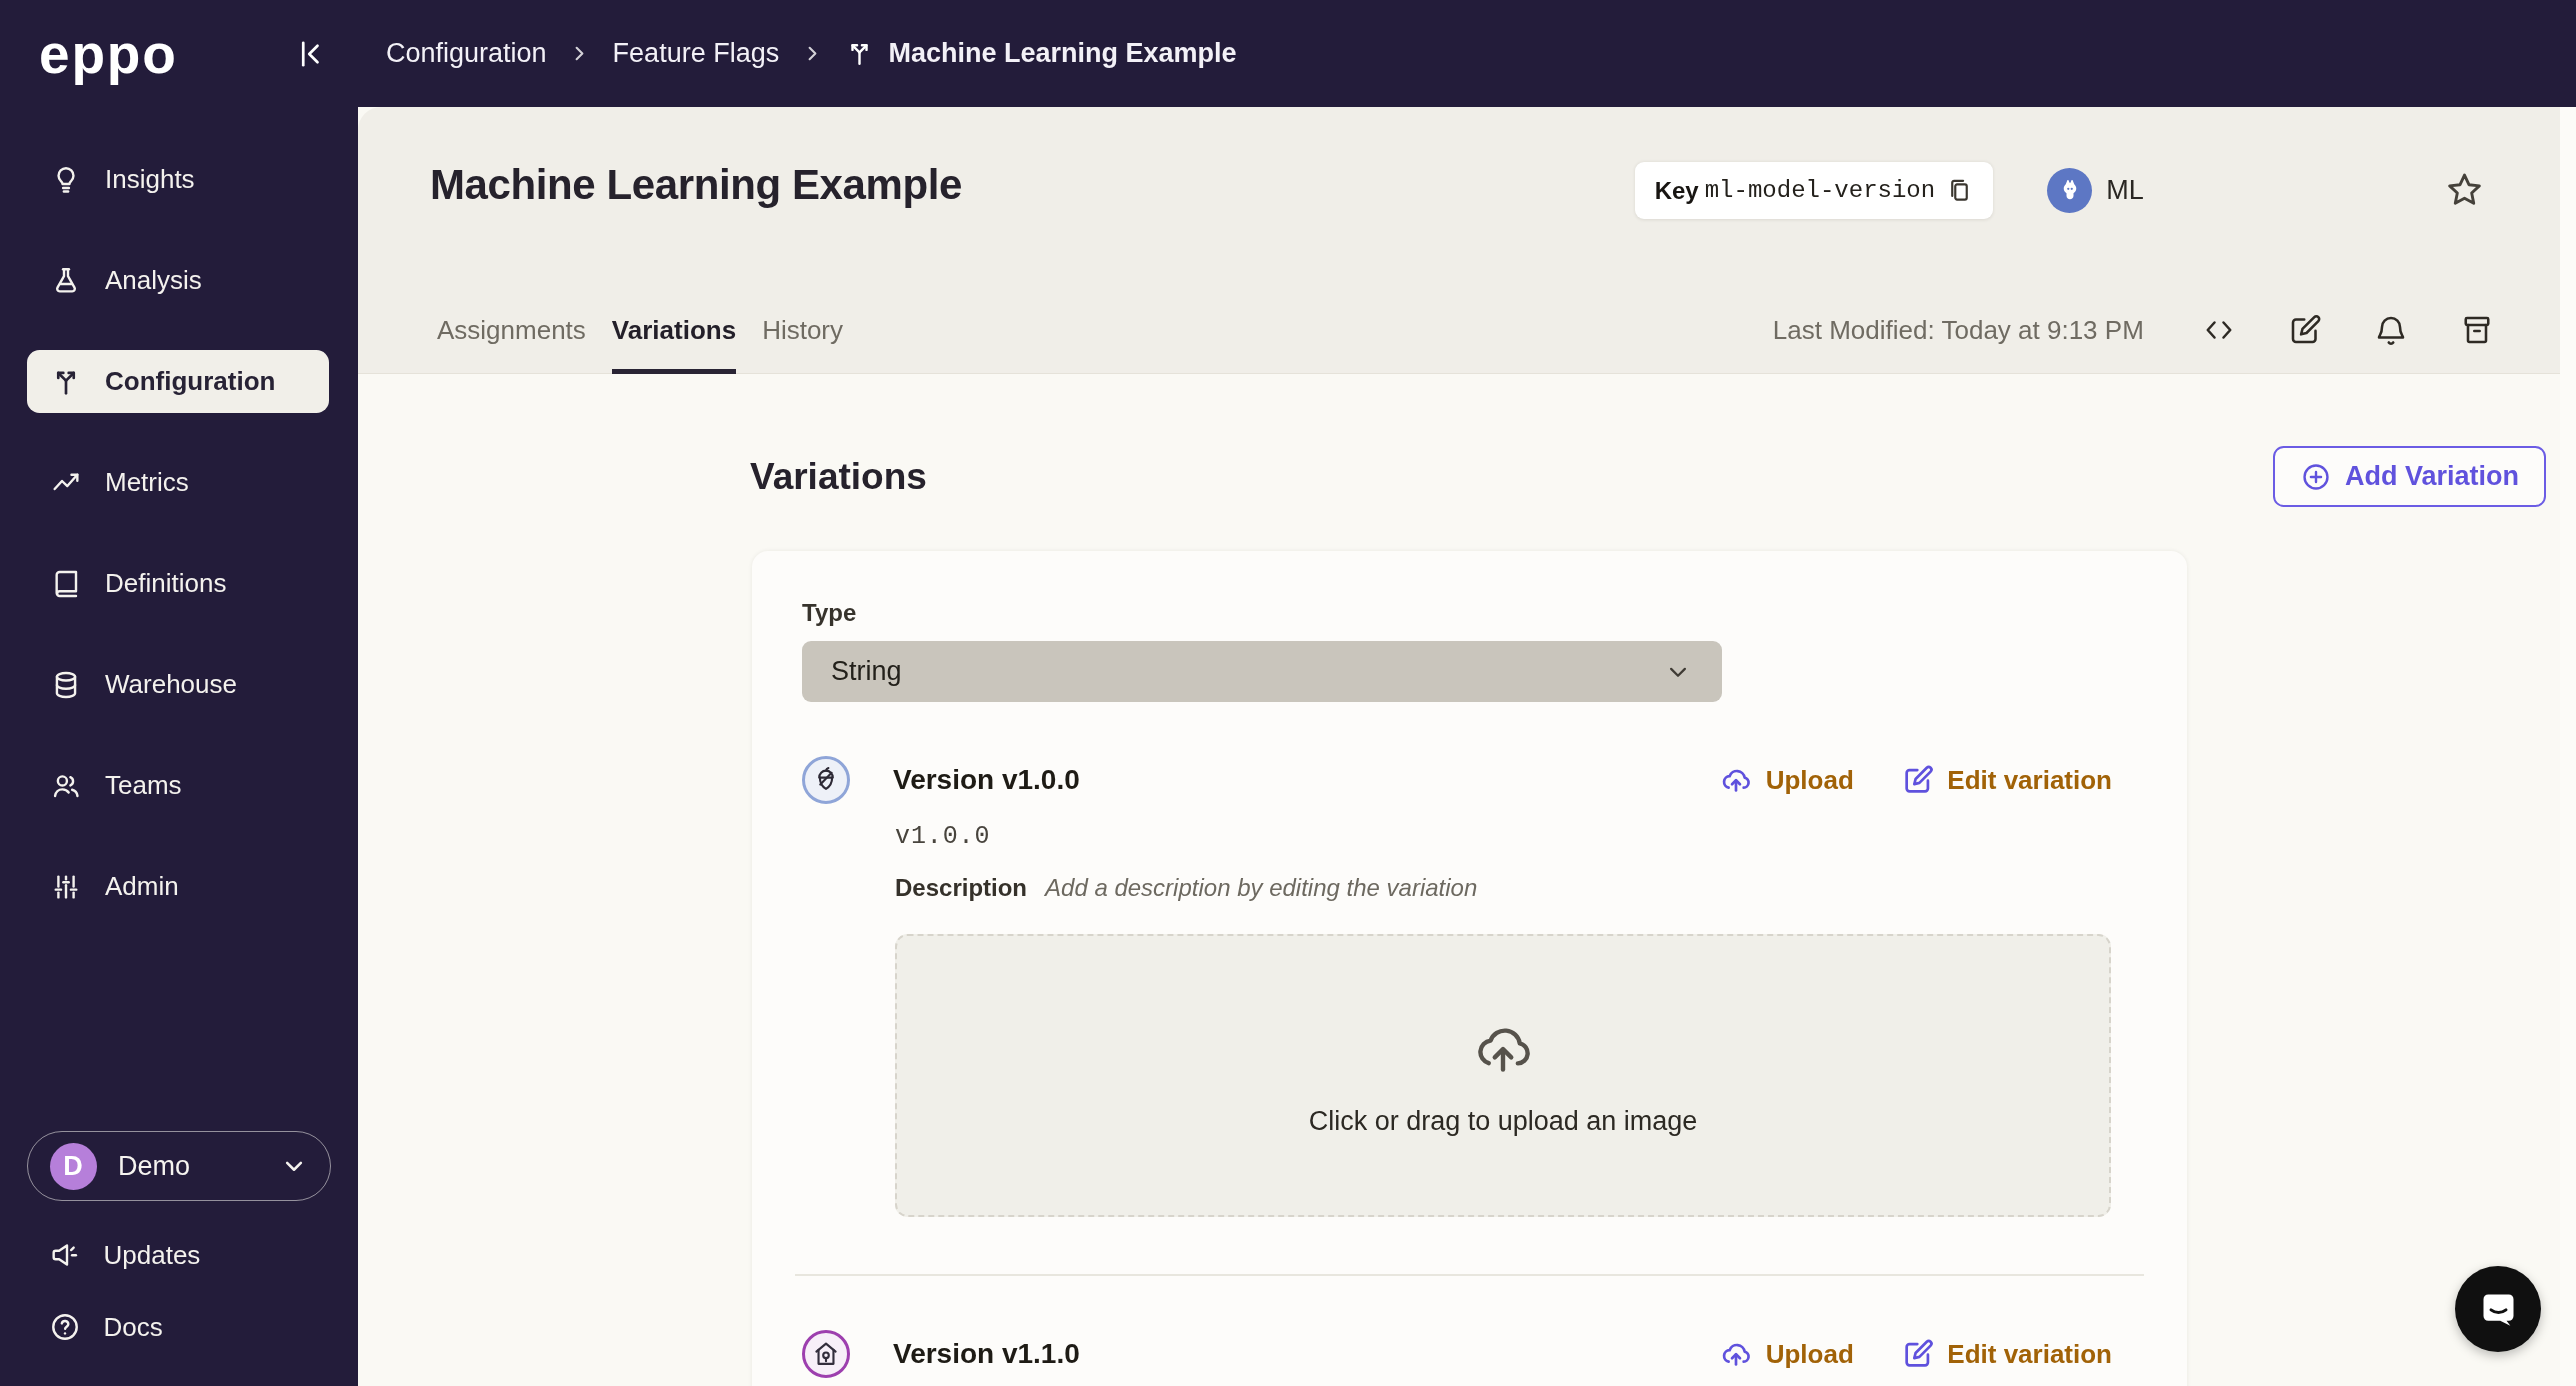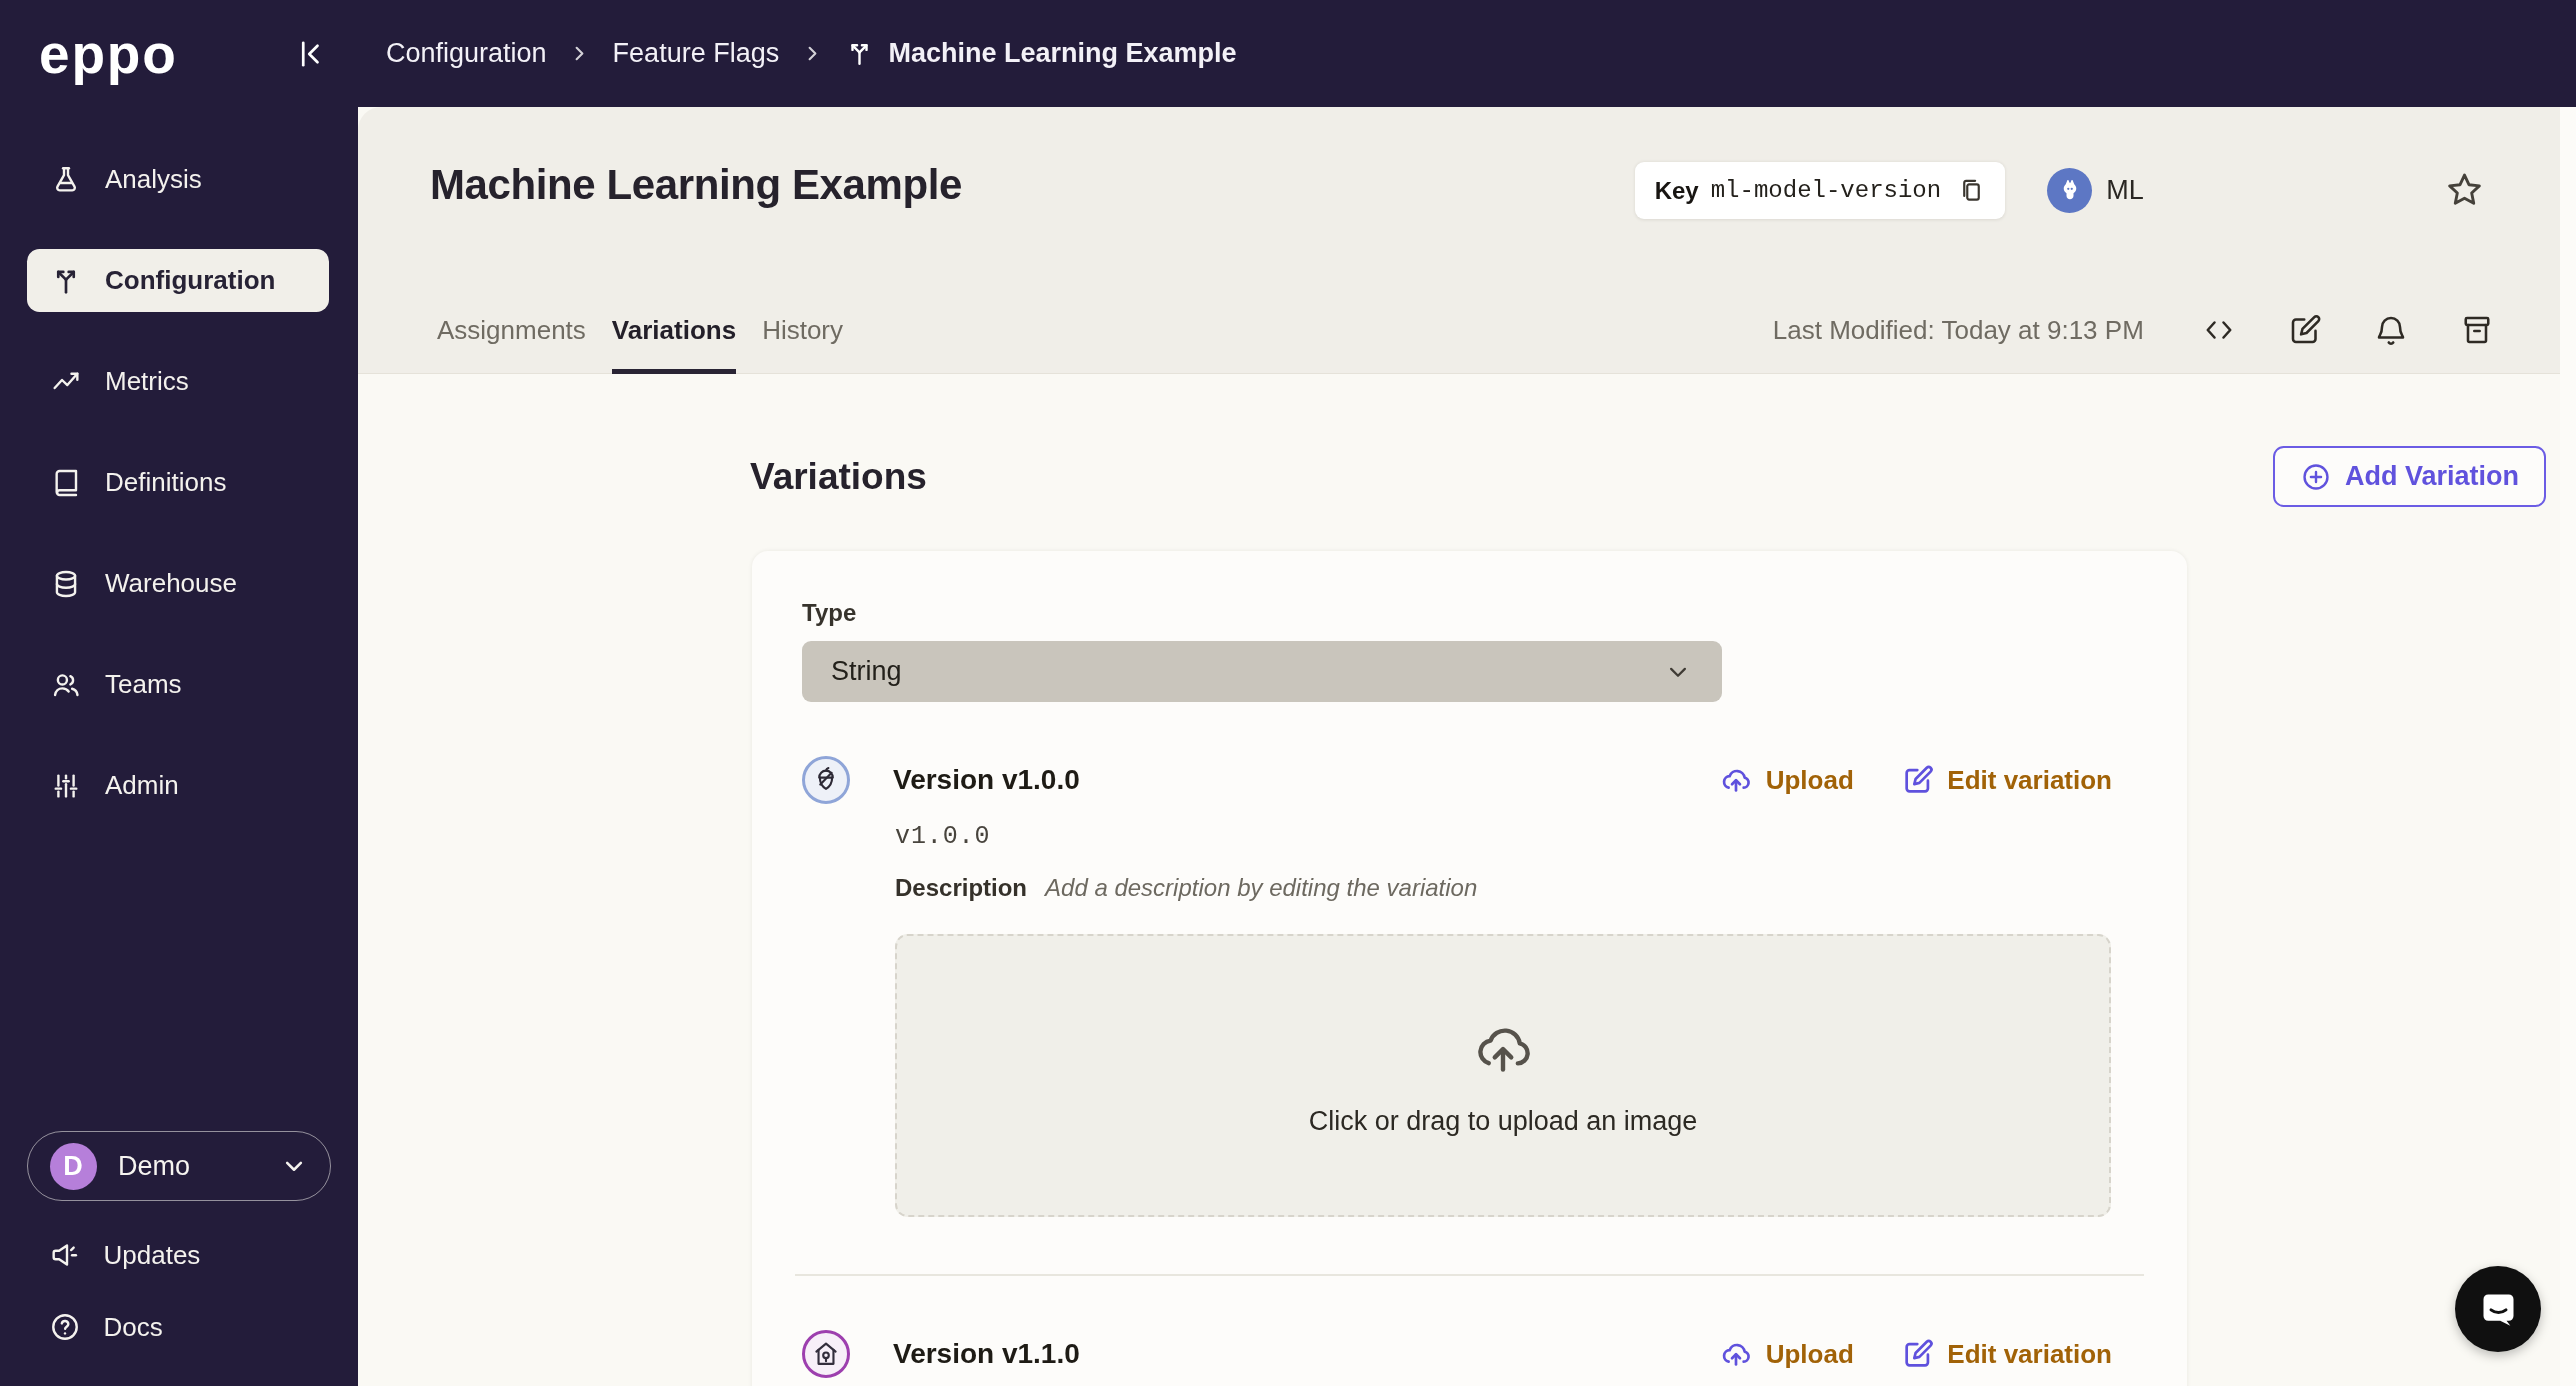--- a/index.html
+++ b/index.html
@@ -67,21 +67,21 @@
     position:relative; height:267px; background:#f0eee8;
     border-top-left-radius:23px; border-bottom:1.8px solid #e5e2d9;
   }
   .page-title {
     position:absolute; left:72px; top:54px; font-size:42px; font-weight:bold;
     letter-spacing:-0.4px; color:#26222c;
   }
   .key-chip {
     position:absolute; left:1277px; top:55px; height:57px; background:#ffffff;
     border-radius:9px; box-shadow:0 0.9px 3.6px rgba(40,32,20,.10);
-    display:flex; align-items:center; gap:12px; padding:0 19.7px;
+    display:flex; align-items:center; gap:6px; padding:0 19.7px;
   }
   .key-label { font-size:24px; font-weight:bold; color:#181512; }
   .key-value { font-family:"Liberation Mono", monospace; font-size:24px; color:#24211c; }
   .copy-btn { cursor:pointer; margin-left:3.6px; }
   .owner { position:absolute; left:1689px; top:61px; display:flex; align-items:center; gap:14.3px; }
   .owner-avatar {
     width:45px; height:45px; border-radius:50%; background:#5d77c4;
     display:flex; align-items:center; justify-content:center;
   }
   .owner-name { font-size:27px; color:#2a2723; }
@@ -189,20 +189,30 @@
           </svg>
         </span>
       <span>Machine Learning Example</span>
     </span>
   </div>
 </div>
 
 <div class="sidebar">
   <div class="nav">
 
+    <div class="nav-item">
+      <span>
+          <svg width="32" height="32" viewBox="0 0 24 24" fill="none" stroke-width="1.8" stroke-linecap="round" stroke-linejoin="round">
+            <path d="M12 3.2a5.6 5.6 0 0 1 5.6 5.6c0 2.2-1.1 3.3-2 4.3-.6.6-1 1.1-1 1.9h-5.2c0-.8-.4-1.3-1-1.9-.9-1-2-2.1-2-4.3A5.6 5.6 0 0 1 12 3.2z"></path>
+            <path d="M9.8 18h4.4"></path>
+            <path d="M10.4 20.6h3.2"></path>
+          </svg>
+        </span>
+      <span>Insights</span>
+    </div>
 
     <div class="nav-item">
       <span>
           <svg width="32" height="32" viewBox="0 0 24 24" fill="none" stroke-width="1.8" stroke-linecap="round" stroke-linejoin="round">
             <path d="M9.8 3.2h4.4"></path>
             <path d="M10.5 3.2v5.2L5.6 17a1.9 1.9 0 0 0 1.7 2.8h9.4a1.9 1.9 0 0 0 1.7-2.8l-4.9-8.6V3.2"></path>
             <path d="M7.9 14.2h8.2"></path>
           </svg>
         </span>
       <span>Analysis</span>

